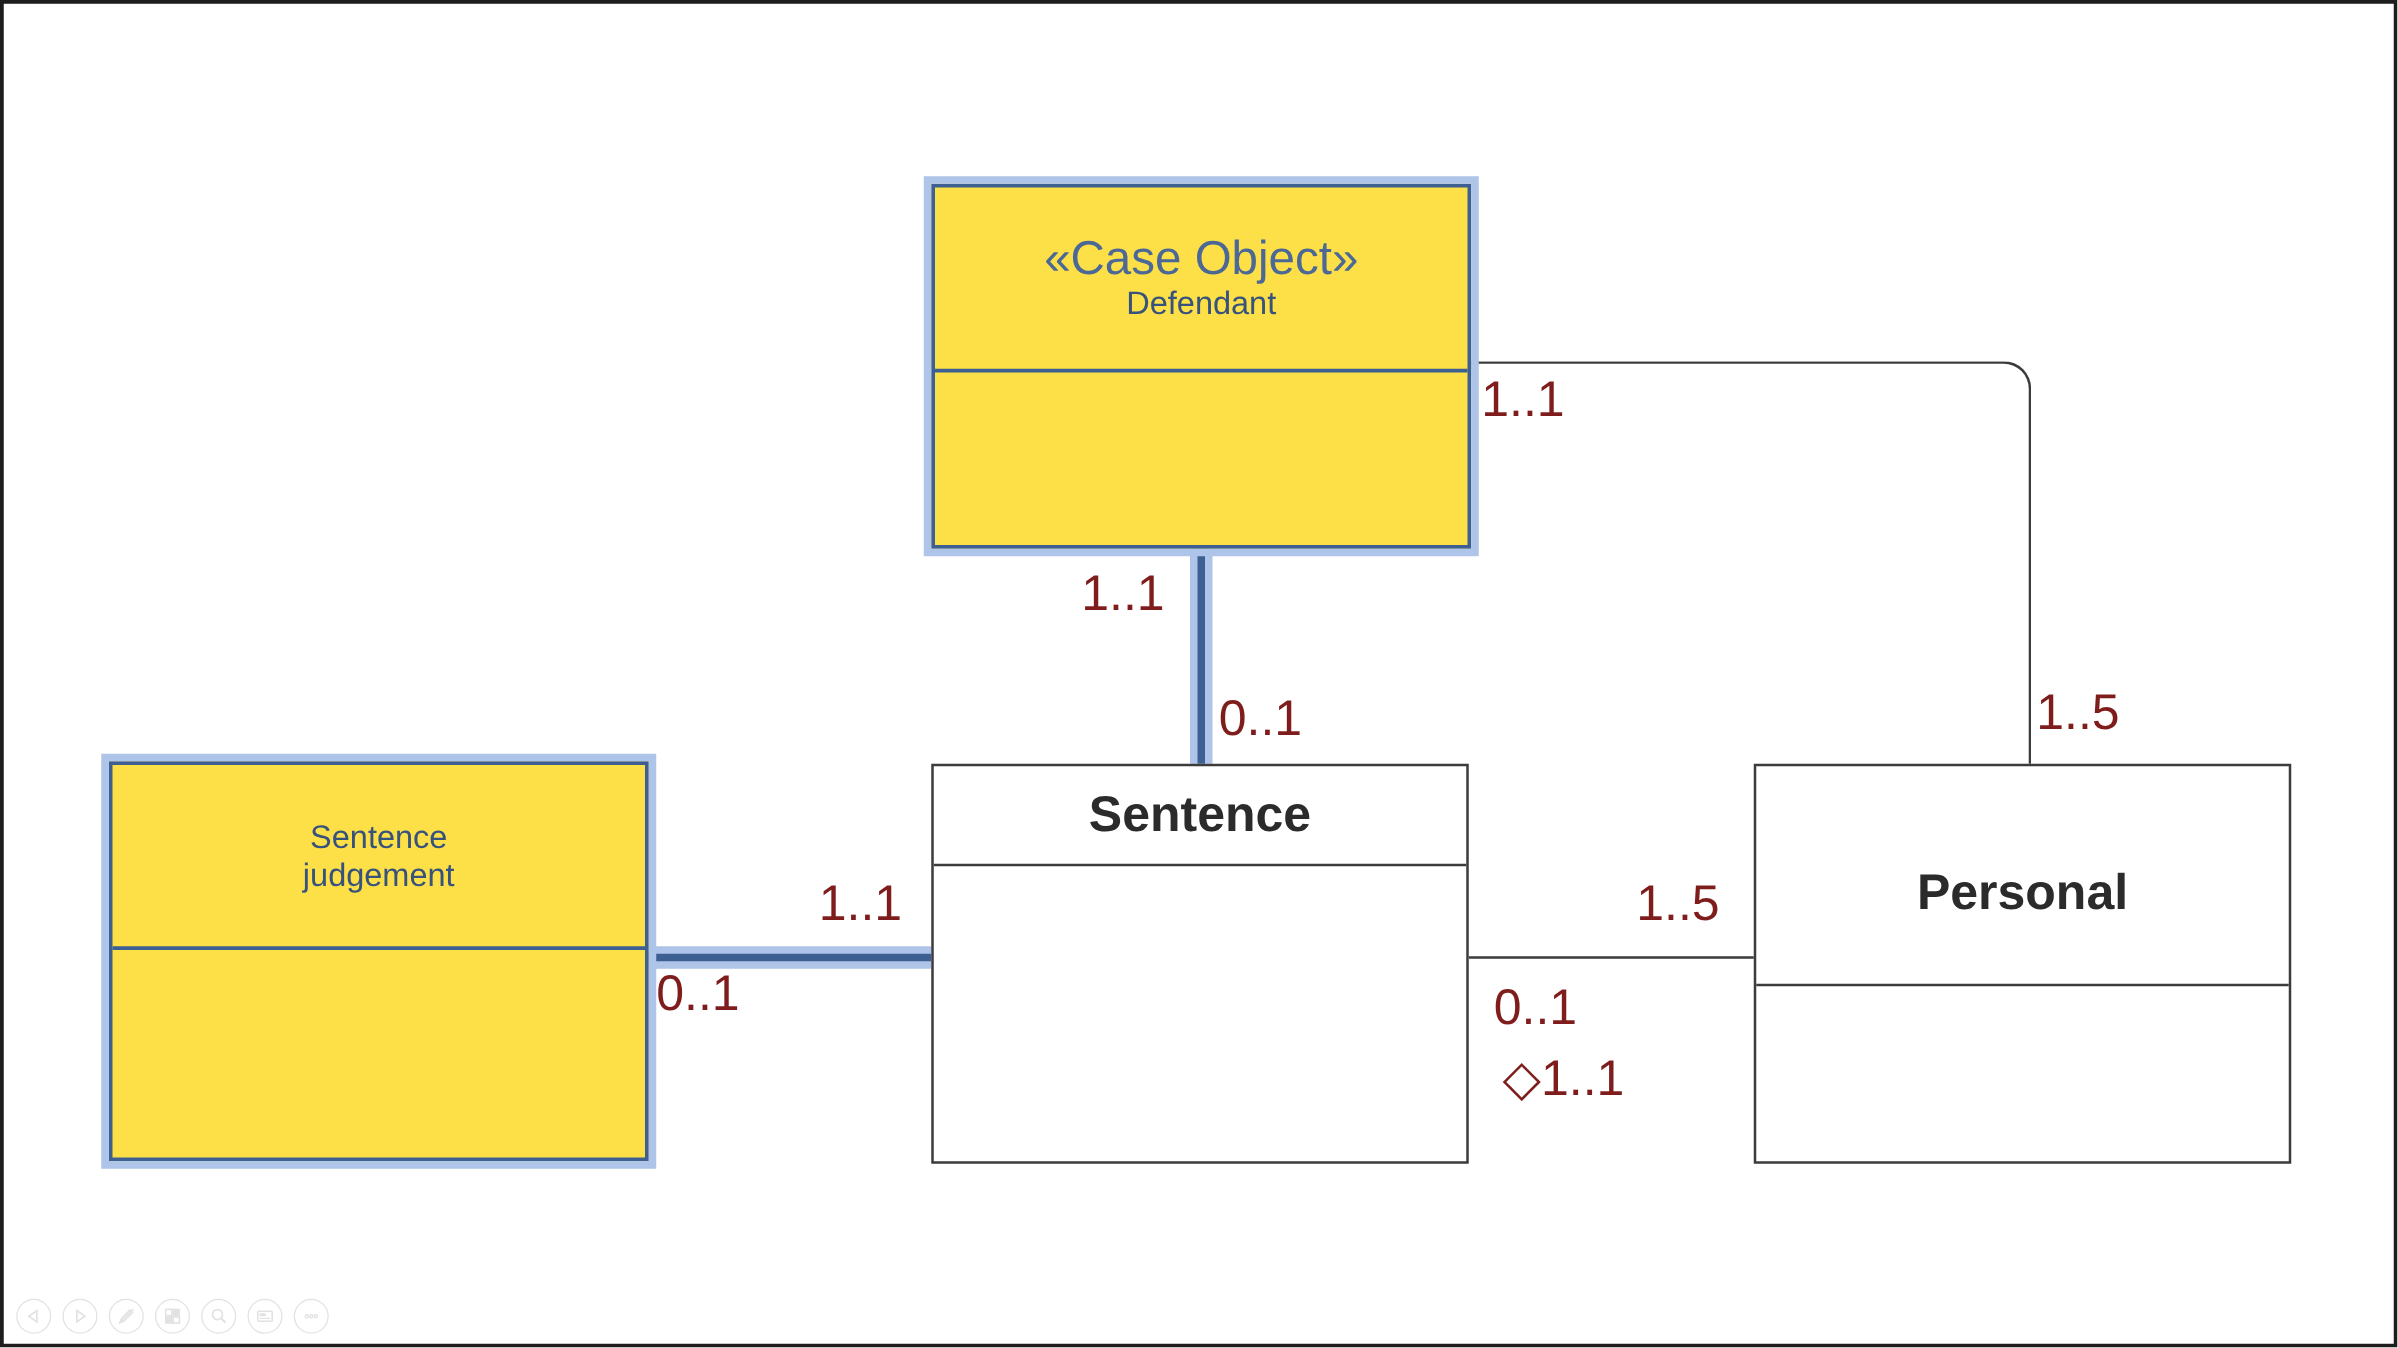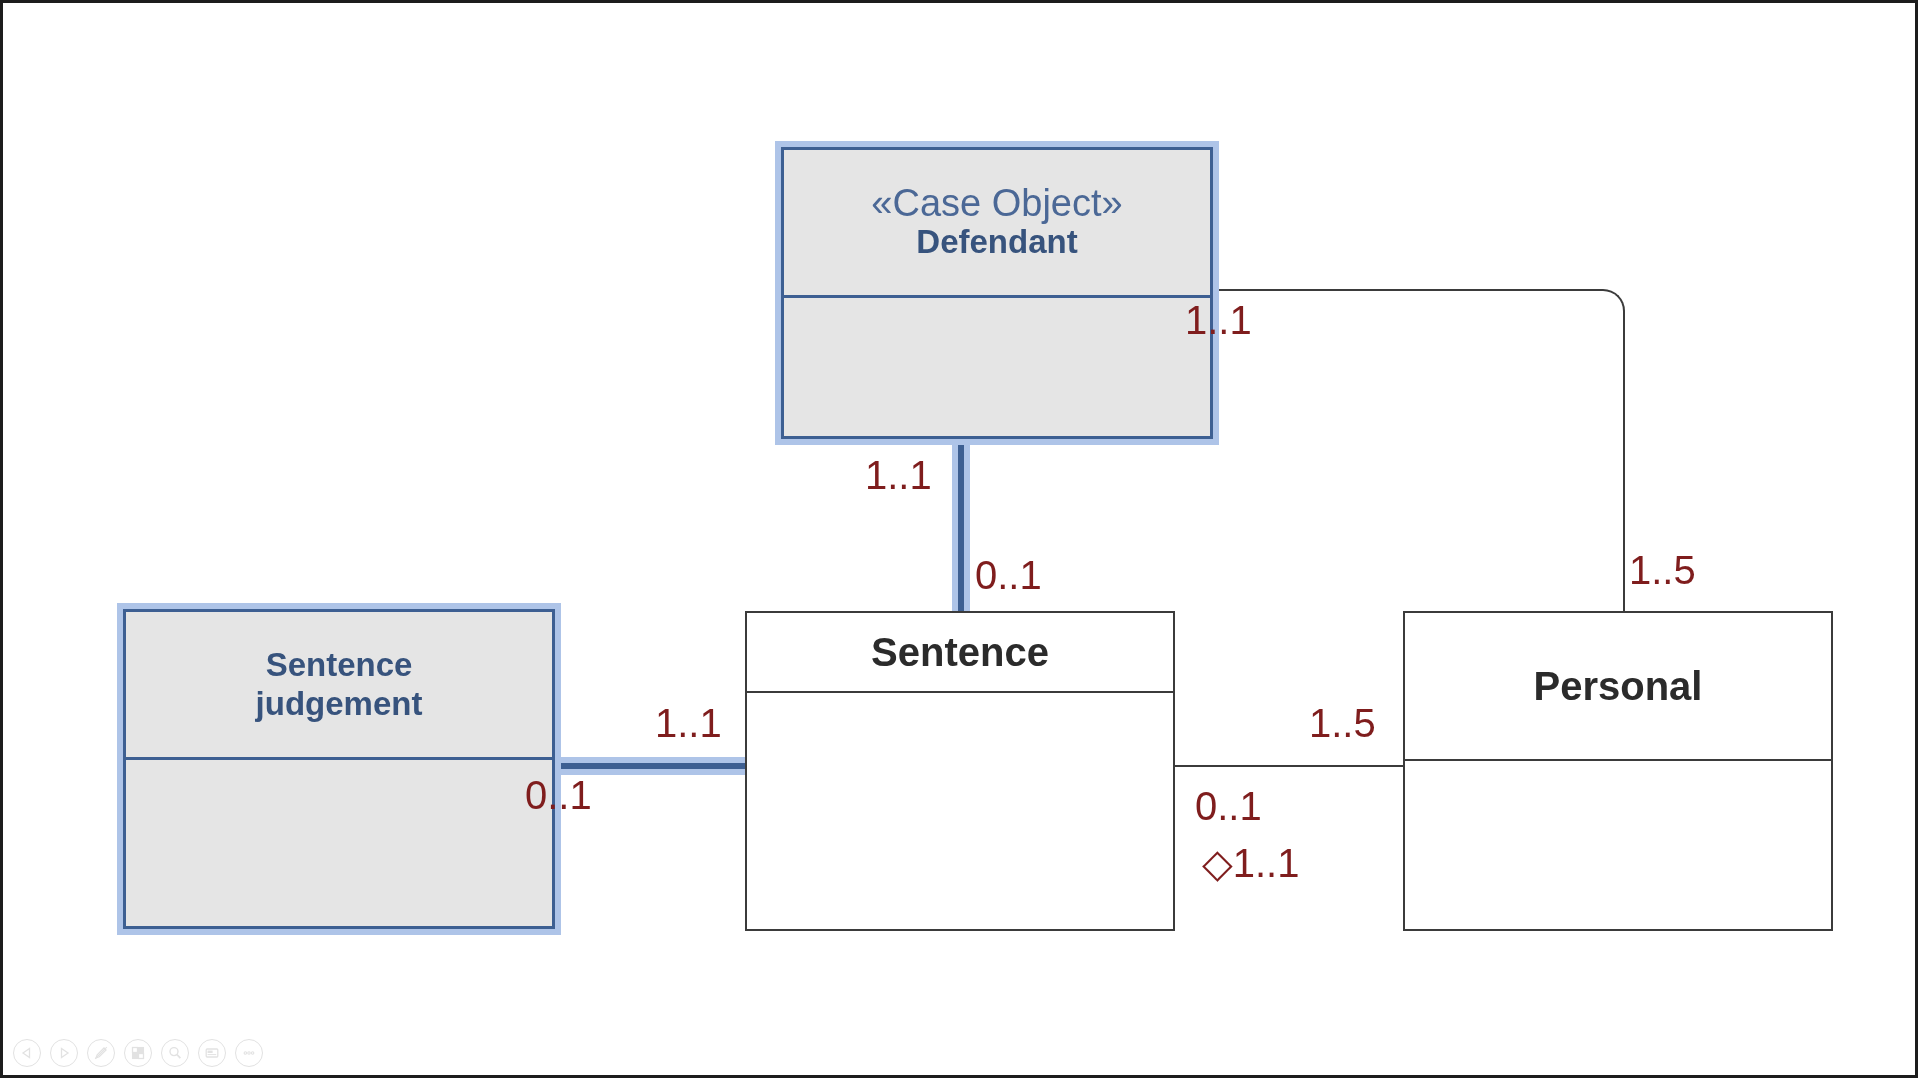--- a/index.html
+++ b/index.html
@@ -35,39 +35,38 @@
     text-align: center;
     box-sizing: border-box;
   }
   .uml-box .body {
     flex: 1 1 auto;
     box-sizing: border-box;
   }
 
   
   .sel {
-    background: #e5e5e5;
+    background: #fde047;
     border: 3px solid #3d5f92;
     outline: 6px solid #aec4e8;
     outline-offset: 0px;
-    margin-left: 36px;
   }
   .sel .hdr {
     border-bottom: 3px solid #3d5f92;
     color: #37537d;
   }
   .sel .stereo {
     font-size: 38px;
     font-weight: 400;
     line-height: 1.04;
     color: #4b6896;
   }
   .sel .cname {
-    font-size: 33px;
-    font-weight: bold;
+    font-size: 26px;
+    font-weight: normal;
     line-height: 1.16;
     color: #37537d;
   }
 
   
   .plain {
     background: #ffffff;
     border: 2px solid #3b3b3b;
   }
   .plain .hdr {
@@ -92,21 +91,21 @@
   #box-defendant     { left: 742px;  top: 144px; width: 432px;  height: 292px; }
   #box-defendant .hdr{ height: 148px; }
 
   #box-reduction     { left: 84px;   top: 606px; width: 432px;  height: 320px; }
   #box-reduction .hdr{ height: 148px; }
 
   #box-sentence      { left: 742px;  top: 608px; width: 430px;  height: 320px; }
   #box-sentence .hdr { height: 80px; }
 
   #box-judgement     { left: 1400px; top: 608px; width: 430px;  height: 320px; }
-  #box-judgement .hdr{ height: 148px; }
+  #box-judgement .hdr{ height: 148px; margin-top: 28px; }
 
   
   .edge {
     position: absolute;
     background: #3b3b3b;
   }
   .edge-h { height: 2px; }
 
   
   .halo {

